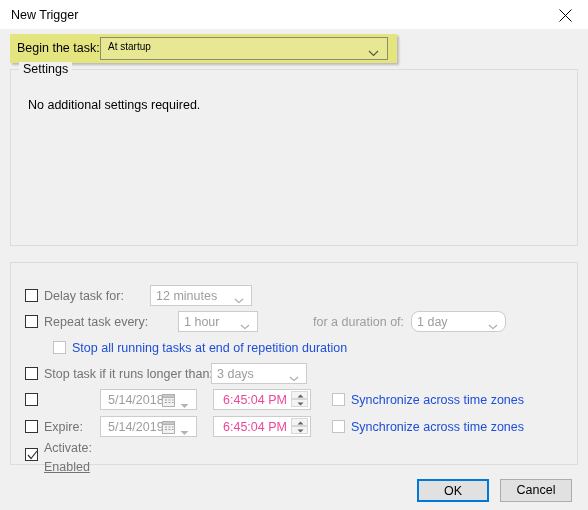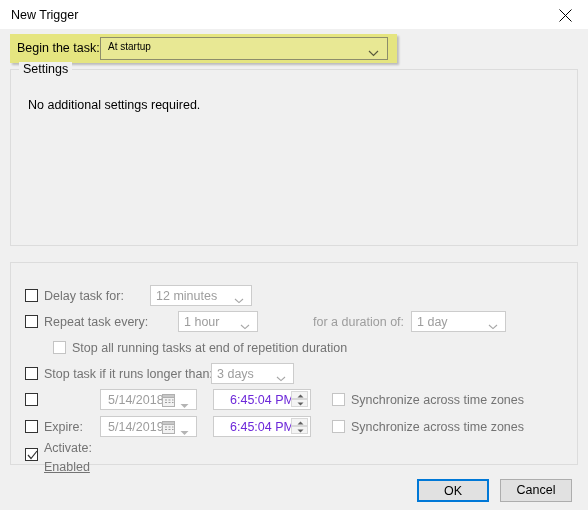--- a/index.html
+++ b/index.html
@@ -128,21 +128,21 @@
   .cb.disabled { border-color: #c4c4c4; background: #fff; }
   .cb .tick { position: absolute; left: 1px; top: 1px; }
 
   .cb-label {
     position: absolute;
     font-size: 12.5px;
     color: #737373;
     white-space: nowrap;
     line-height: 14px;
   }
-  .cb-label.disabled { color: #737373; }
+  .cb-label.disabled { color: #1d4ed8; }
 
   .static-label {
     position: absolute;
     font-size: 12.5px;
     white-space: nowrap;
     color: #000;
   }
   .static-label.disabled { color: #9d9d9d; }
 
   
@@ -186,23 +186,23 @@
   .timepicker {
     position: absolute;
     height: 21px;
     box-sizing: border-box;
     background: #ffffff;
     border: 1px solid #cccccc;
     cursor: default;
   }
   .timepicker .val {
     position: absolute;
-    left: 16px; top: 3px;
-    font-size: 12.5px;
-    color: #6d28d9;
+    left: 9px; top: 3px;
+    font-size: 12.5px;
+    color: #ec4899;
     white-space: nowrap;
   }
   .spinner {
     position: absolute;
     right: 2px; top: 1px;
     width: 17px; height: 17px;
   }
   .spin-up, .spin-dn {
     position: absolute;
     left: 0; width: 17px; height: 8px;
@@ -285,39 +285,39 @@
       <span class="cb-label" style="left:33px; top:4px;">Repeat task every:</span>
       <span class="combo" style="left:139px; top:0px; width:80px;margin-left:28px;">
         <span class="val">1 hour</span>
         <span class="chev">
           <svg width="10" height="6" viewBox="0 0 10 6">
               <path d="M1 1 L5 4.6 L9 1" stroke="#a6a6a6" stroke-width="1.1" fill="none"></path>
             </svg>
         </span>
       </span>
       <span class="static-label disabled" style="left:302px; top:4px;">for a duration of:</span>
-      <span class="combo" style="left:400px; top:0px; width:95px;">
+      <span class="combo" style="left:400px; top:0px; width:95px;border-radius:8px;">
         <span class="val">1 day</span>
         <span class="chev">
           <svg width="10" height="6" viewBox="0 0 10 6">
               <path d="M1 1 L5 4.6 L9 1" stroke="#a6a6a6" stroke-width="1.1" fill="none"></path>
             </svg>
         </span>
       </span>
     </div>
 
     <div class="row" style="top:76px;">
       <span class="cb disabled" style="left:42px; top:2px;"></span>
       <span class="cb-label disabled" style="left:61px; top:2px;">Stop all running tasks at end of repetition duration</span>
     </div>
 
     <div class="row" style="top:100px;">
       <span class="cb" style="left:14px; top:4px;"></span>
       <span class="cb-label" style="left:33px; top:4px;">Stop task if it runs longer than:</span>
-      <span class="combo" style="left:200px; top:0px; width:83px;">
+      <span class="combo" style="left:200px; top:0px; width:96px;">
         <span class="val">3 days</span>
         <span class="chev">
           <svg width="10" height="6" viewBox="0 0 10 6">
               <path d="M1 1 L5 4.6 L9 1" stroke="#a6a6a6" stroke-width="1.1" fill="none"></path>
             </svg>
         </span>
       </span>
     </div>
 
     <div class="row" style="top:126px;">

